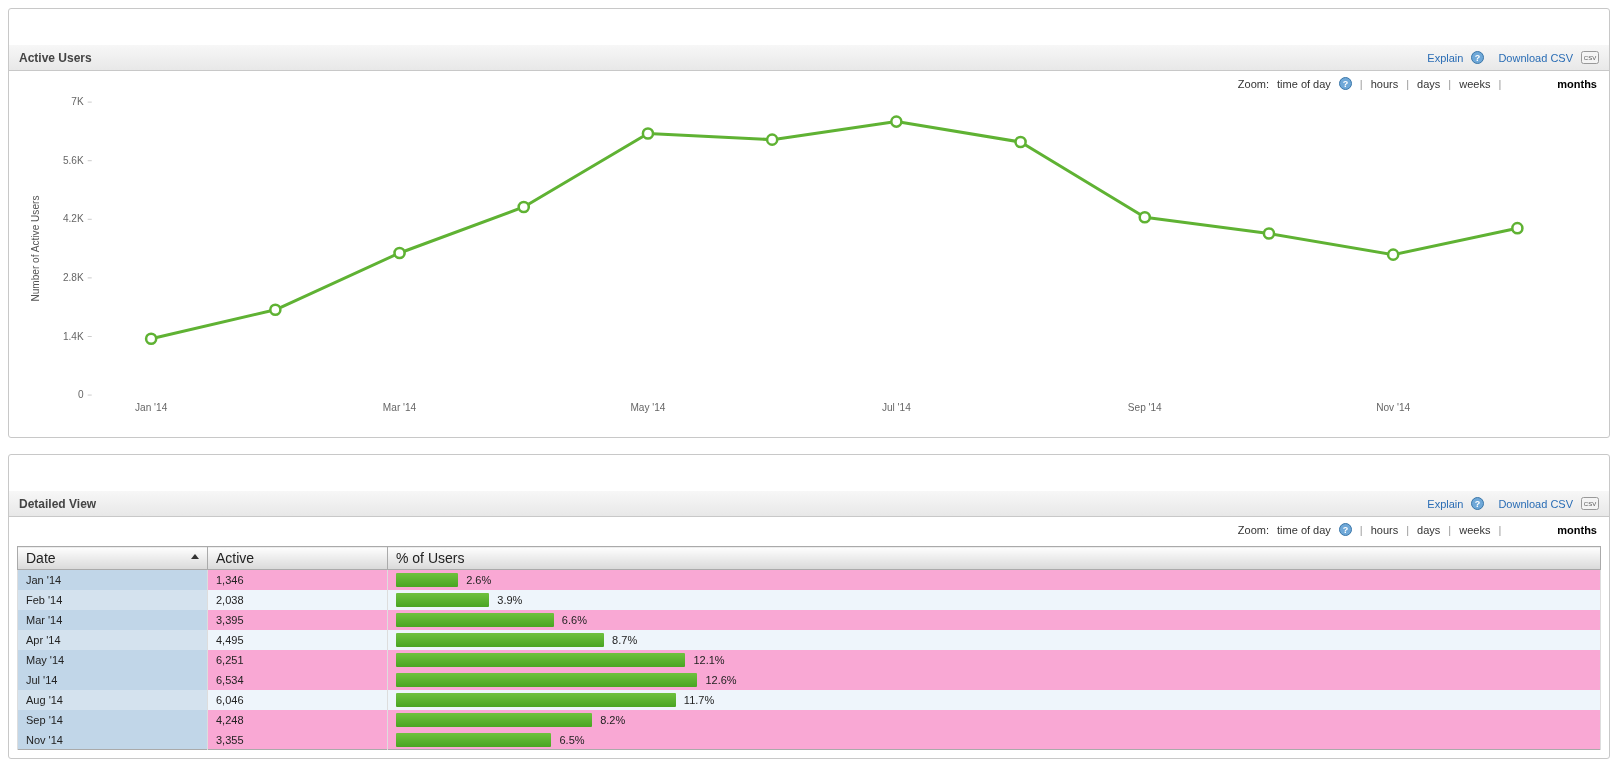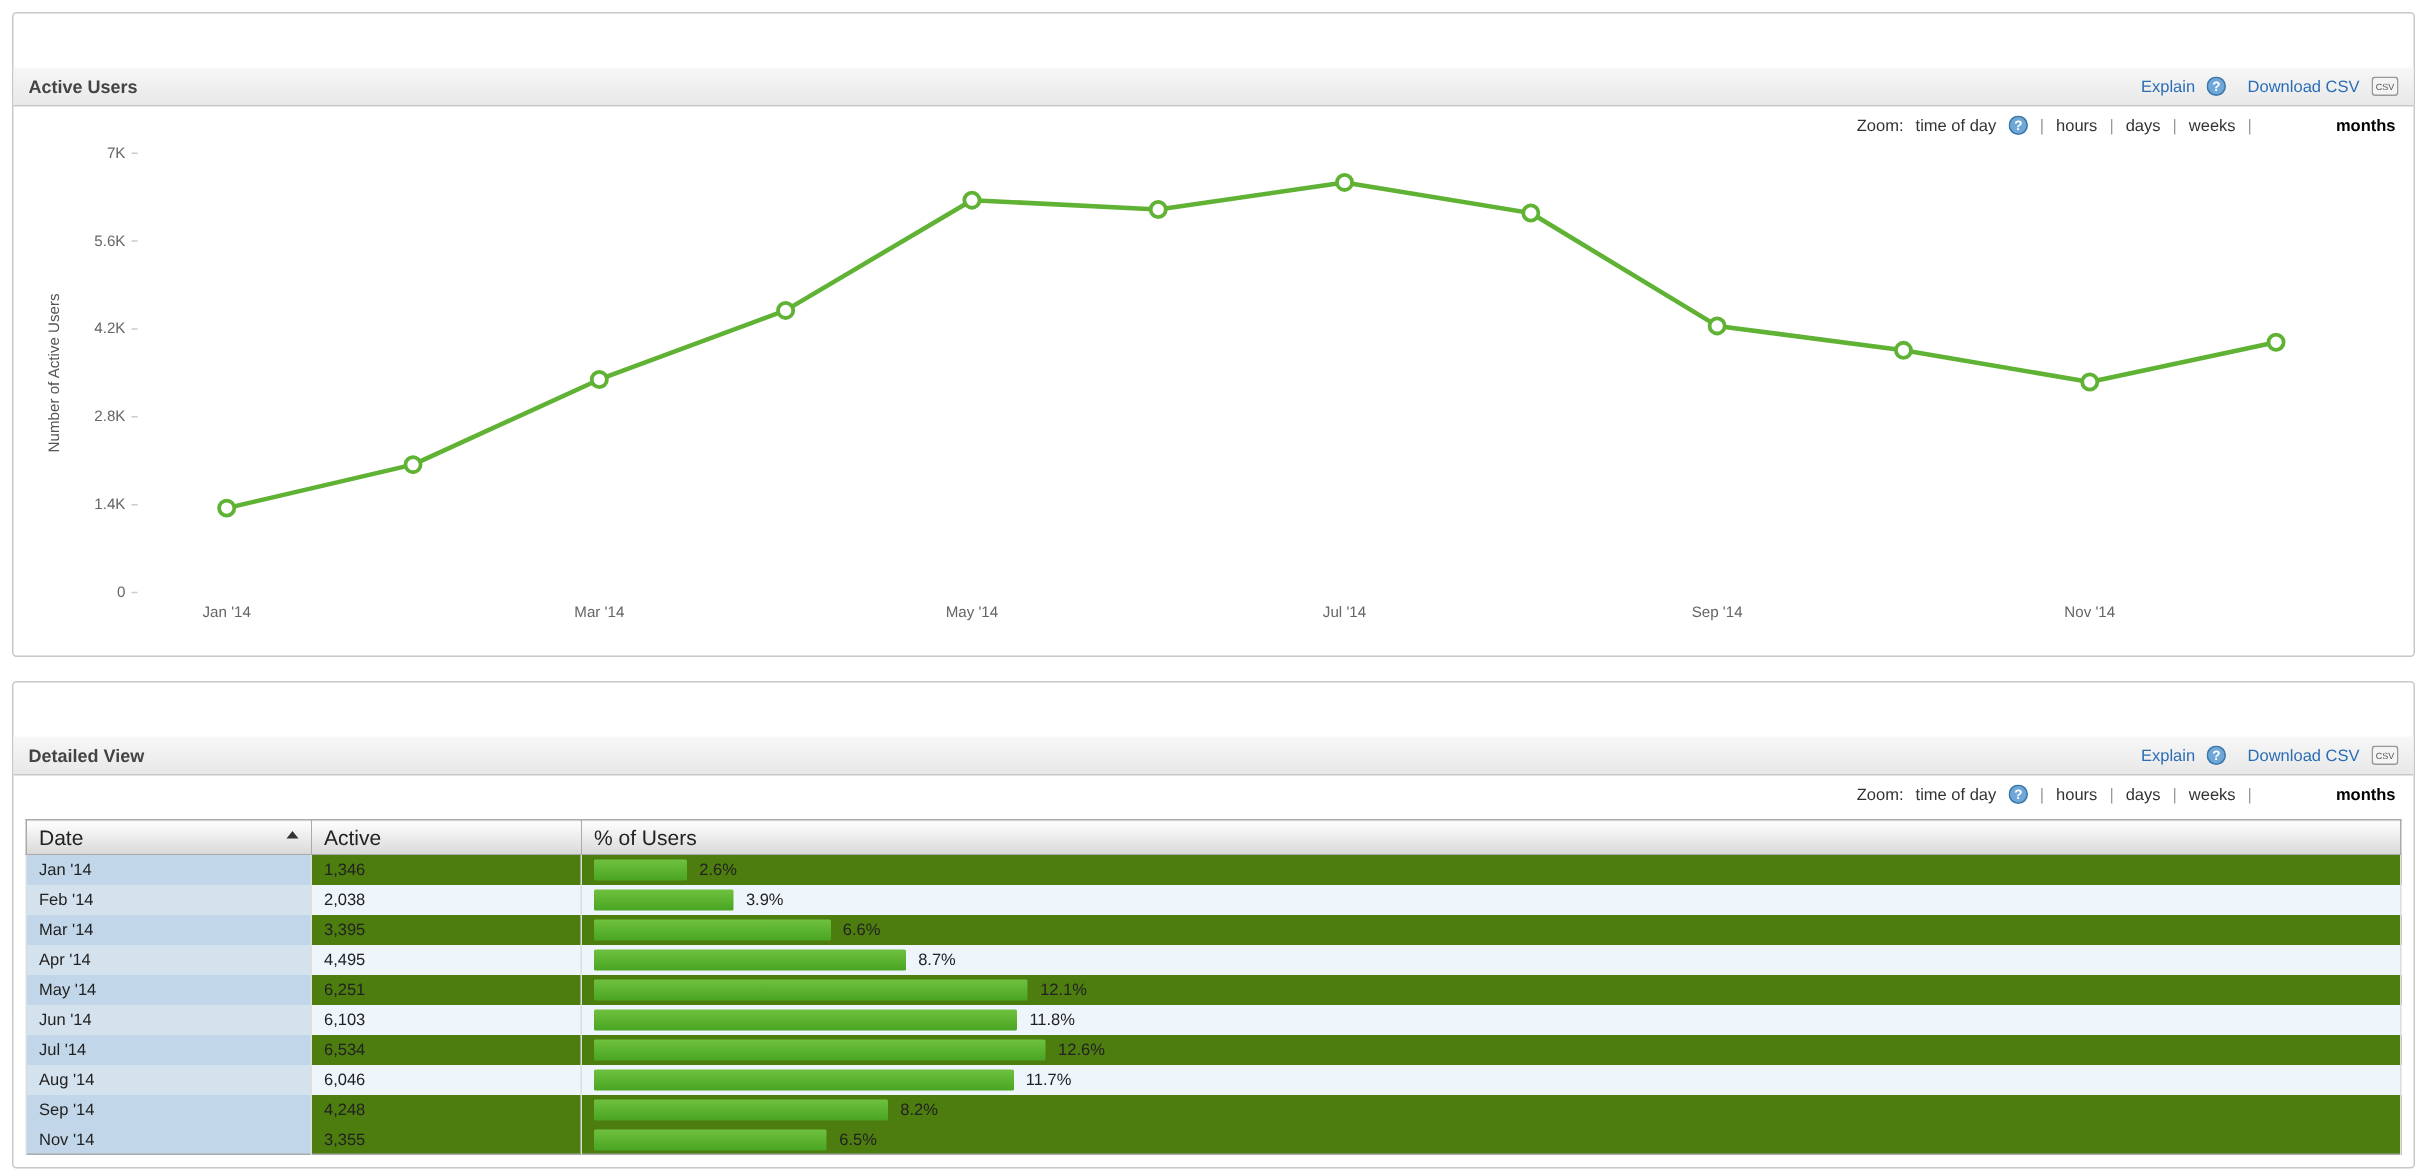--- a/index.html
+++ b/index.html
@@ -93,21 +93,21 @@
   table.data td {
     border-left: 1px solid #ddd;
     border-right: 1px solid #ddd;
     padding: 2px 8px;
     font-size: 11px;
     color:#222;
     height:20px;
   }
   table.data tbody tr.odd td.date-cell { background:#c1d6e8; }
   table.data tbody tr.even td.date-cell { background:#d4e2ee; }
-  table.data tbody tr.odd td { background:#4d7c0f; }
+  table.data tbody tr.odd td { background:#f9a8d4; }
   table.data tbody tr.even td { background:#eef5fb; }
   .bar-cell { display:flex; align-items:center; gap:8px; }
   .bar {
     height:14px;
     background: linear-gradient(#6fc13e, #49a522);
     border-radius:1px;
   }
   .pct-label { color:#222; }
 </style>
 </head>
@@ -297,30 +297,20 @@
           <tr class="odd">
             <td class="date-cell">May '14</td>
             <td>6,251</td>
             <td>
               <div class="bar-cell">
                 <div class="bar" style="width: 24.2%;"></div>
                 <span class="pct-label">12.1%</span>
               </div>
             </td>
           </tr>
-          <tr class="even">
-            <td class="date-cell">Jun '14</td>
-            <td>6,103</td>
-            <td>
-              <div class="bar-cell">
-                <div class="bar" style="width: 23.6%;"></div>
-                <span class="pct-label">11.8%</span>
-              </div>
-            </td>
-          </tr>
           <tr class="odd">
             <td class="date-cell">Jul '14</td>
             <td>6,534</td>
             <td>
               <div class="bar-cell">
                 <div class="bar" style="width: 25.2%;"></div>
                 <span class="pct-label">12.6%</span>
               </div>
             </td>
           </tr>

